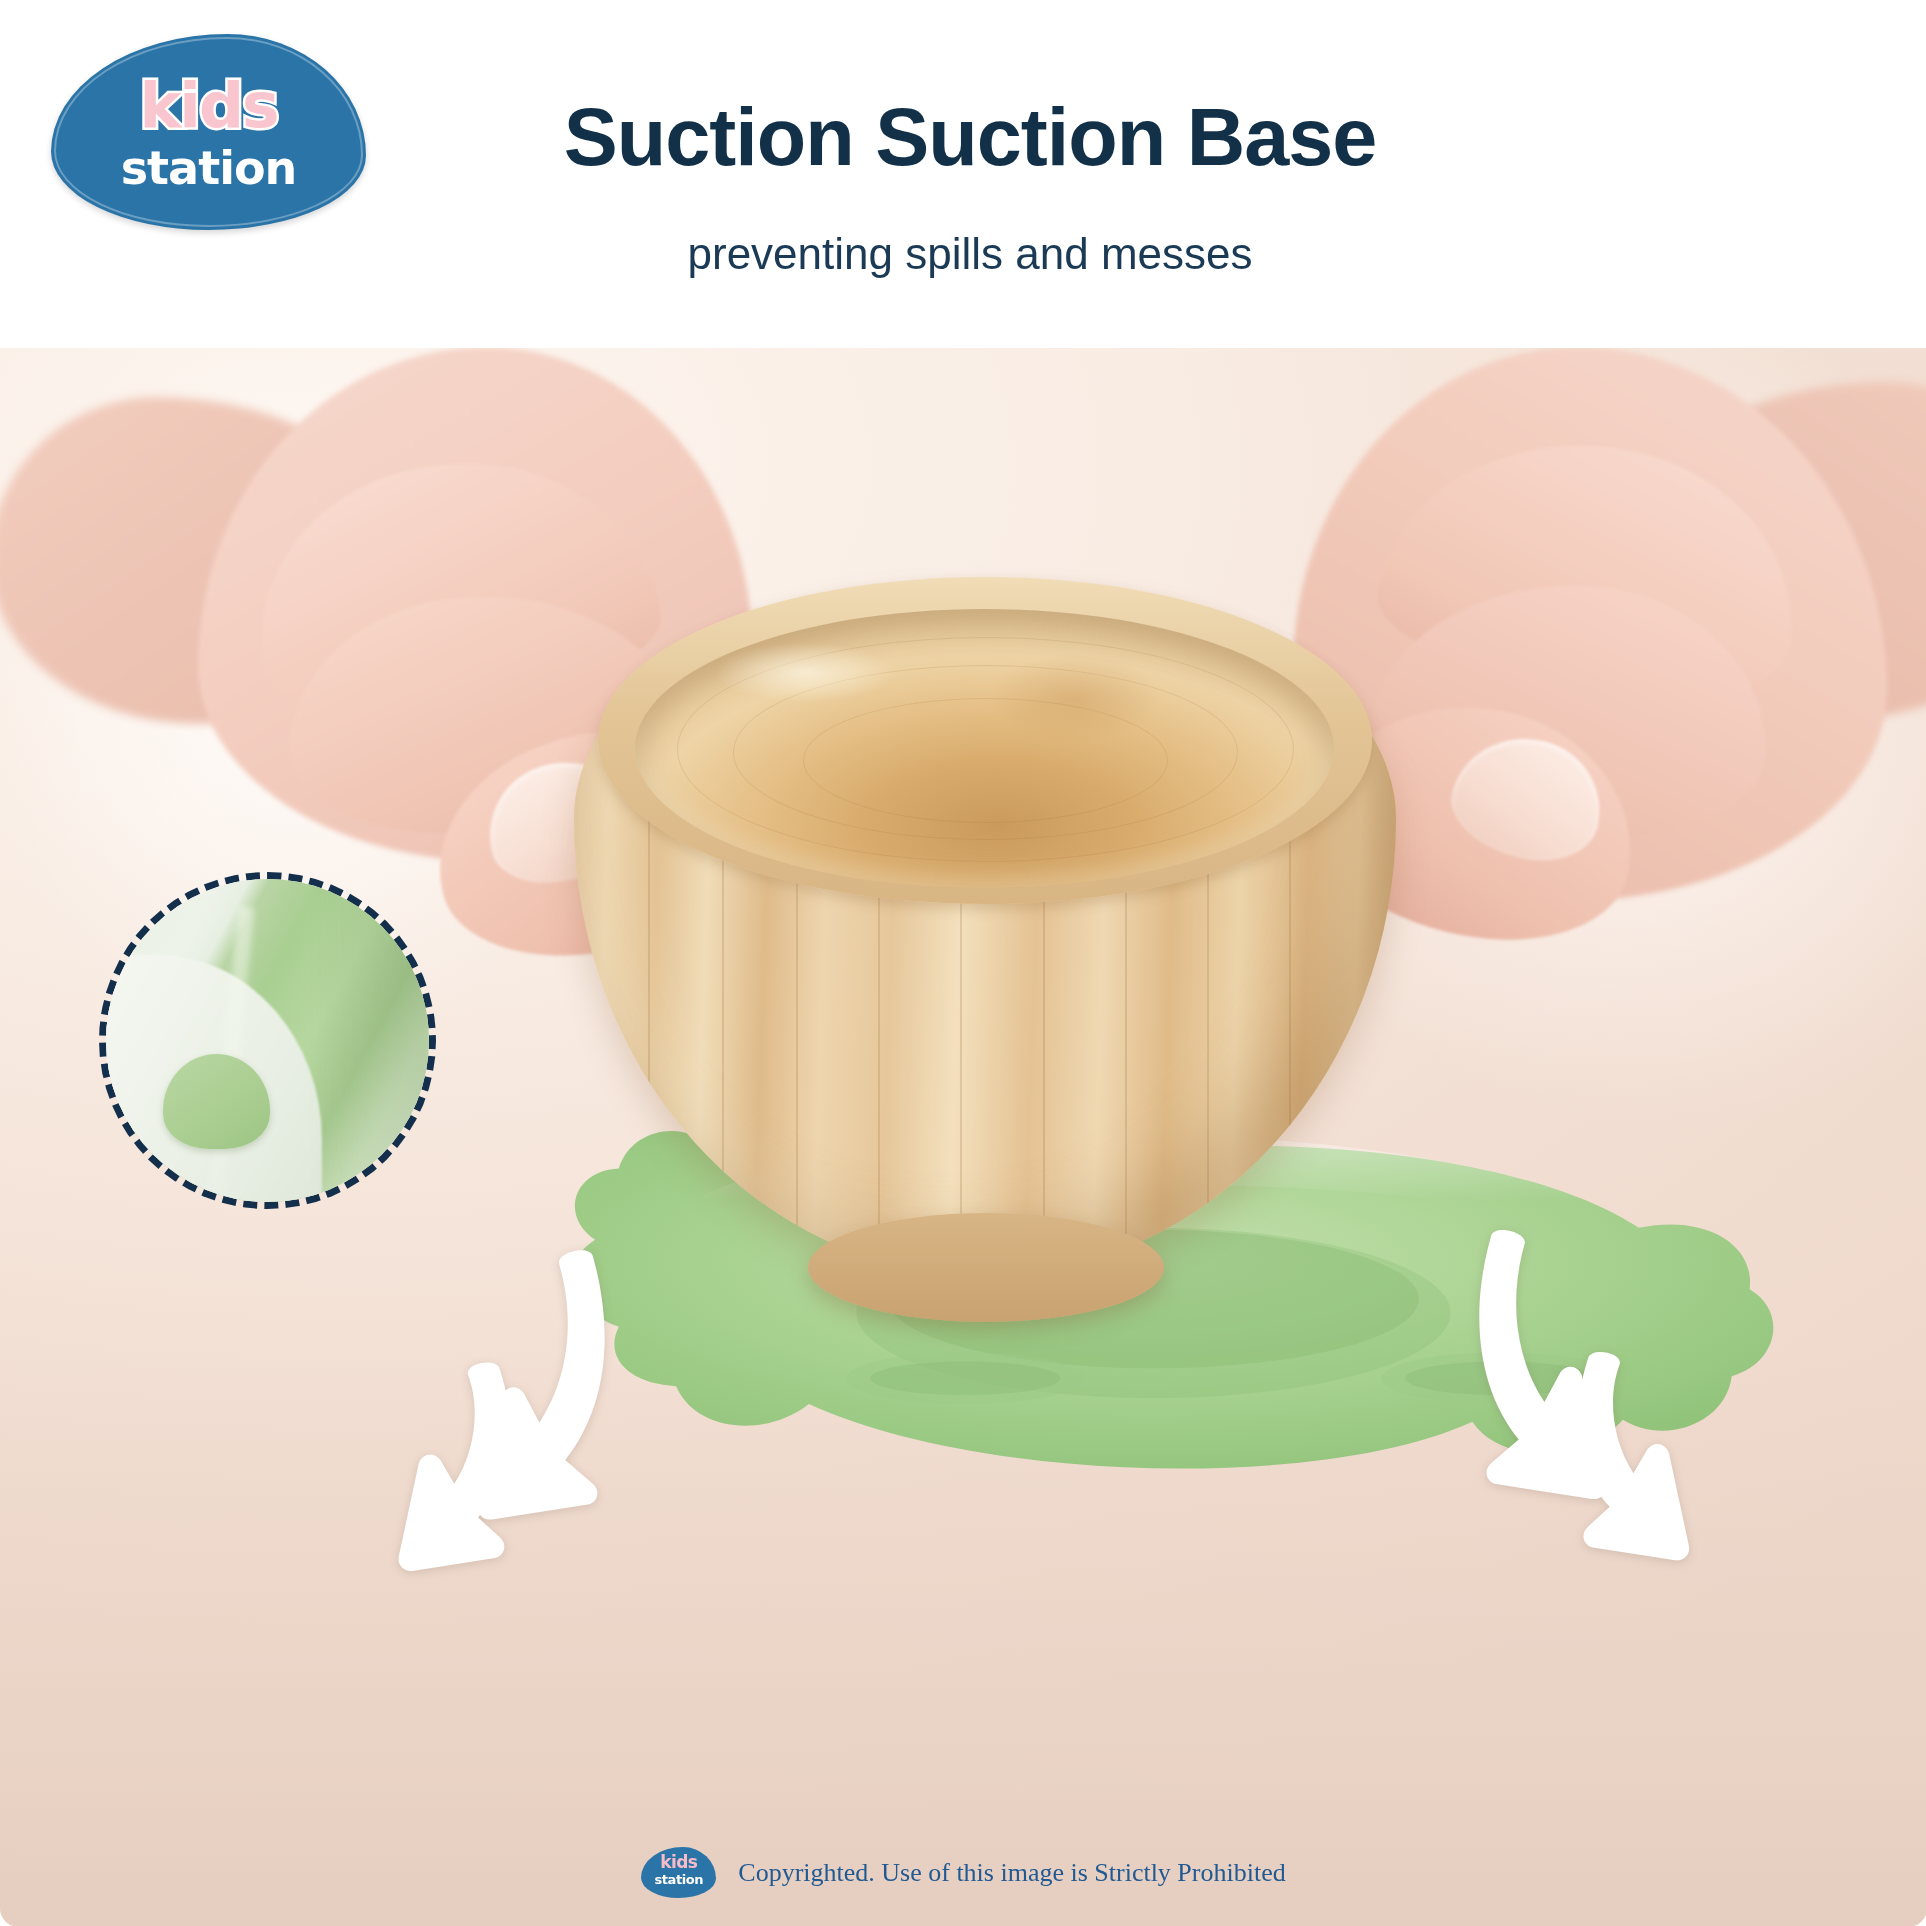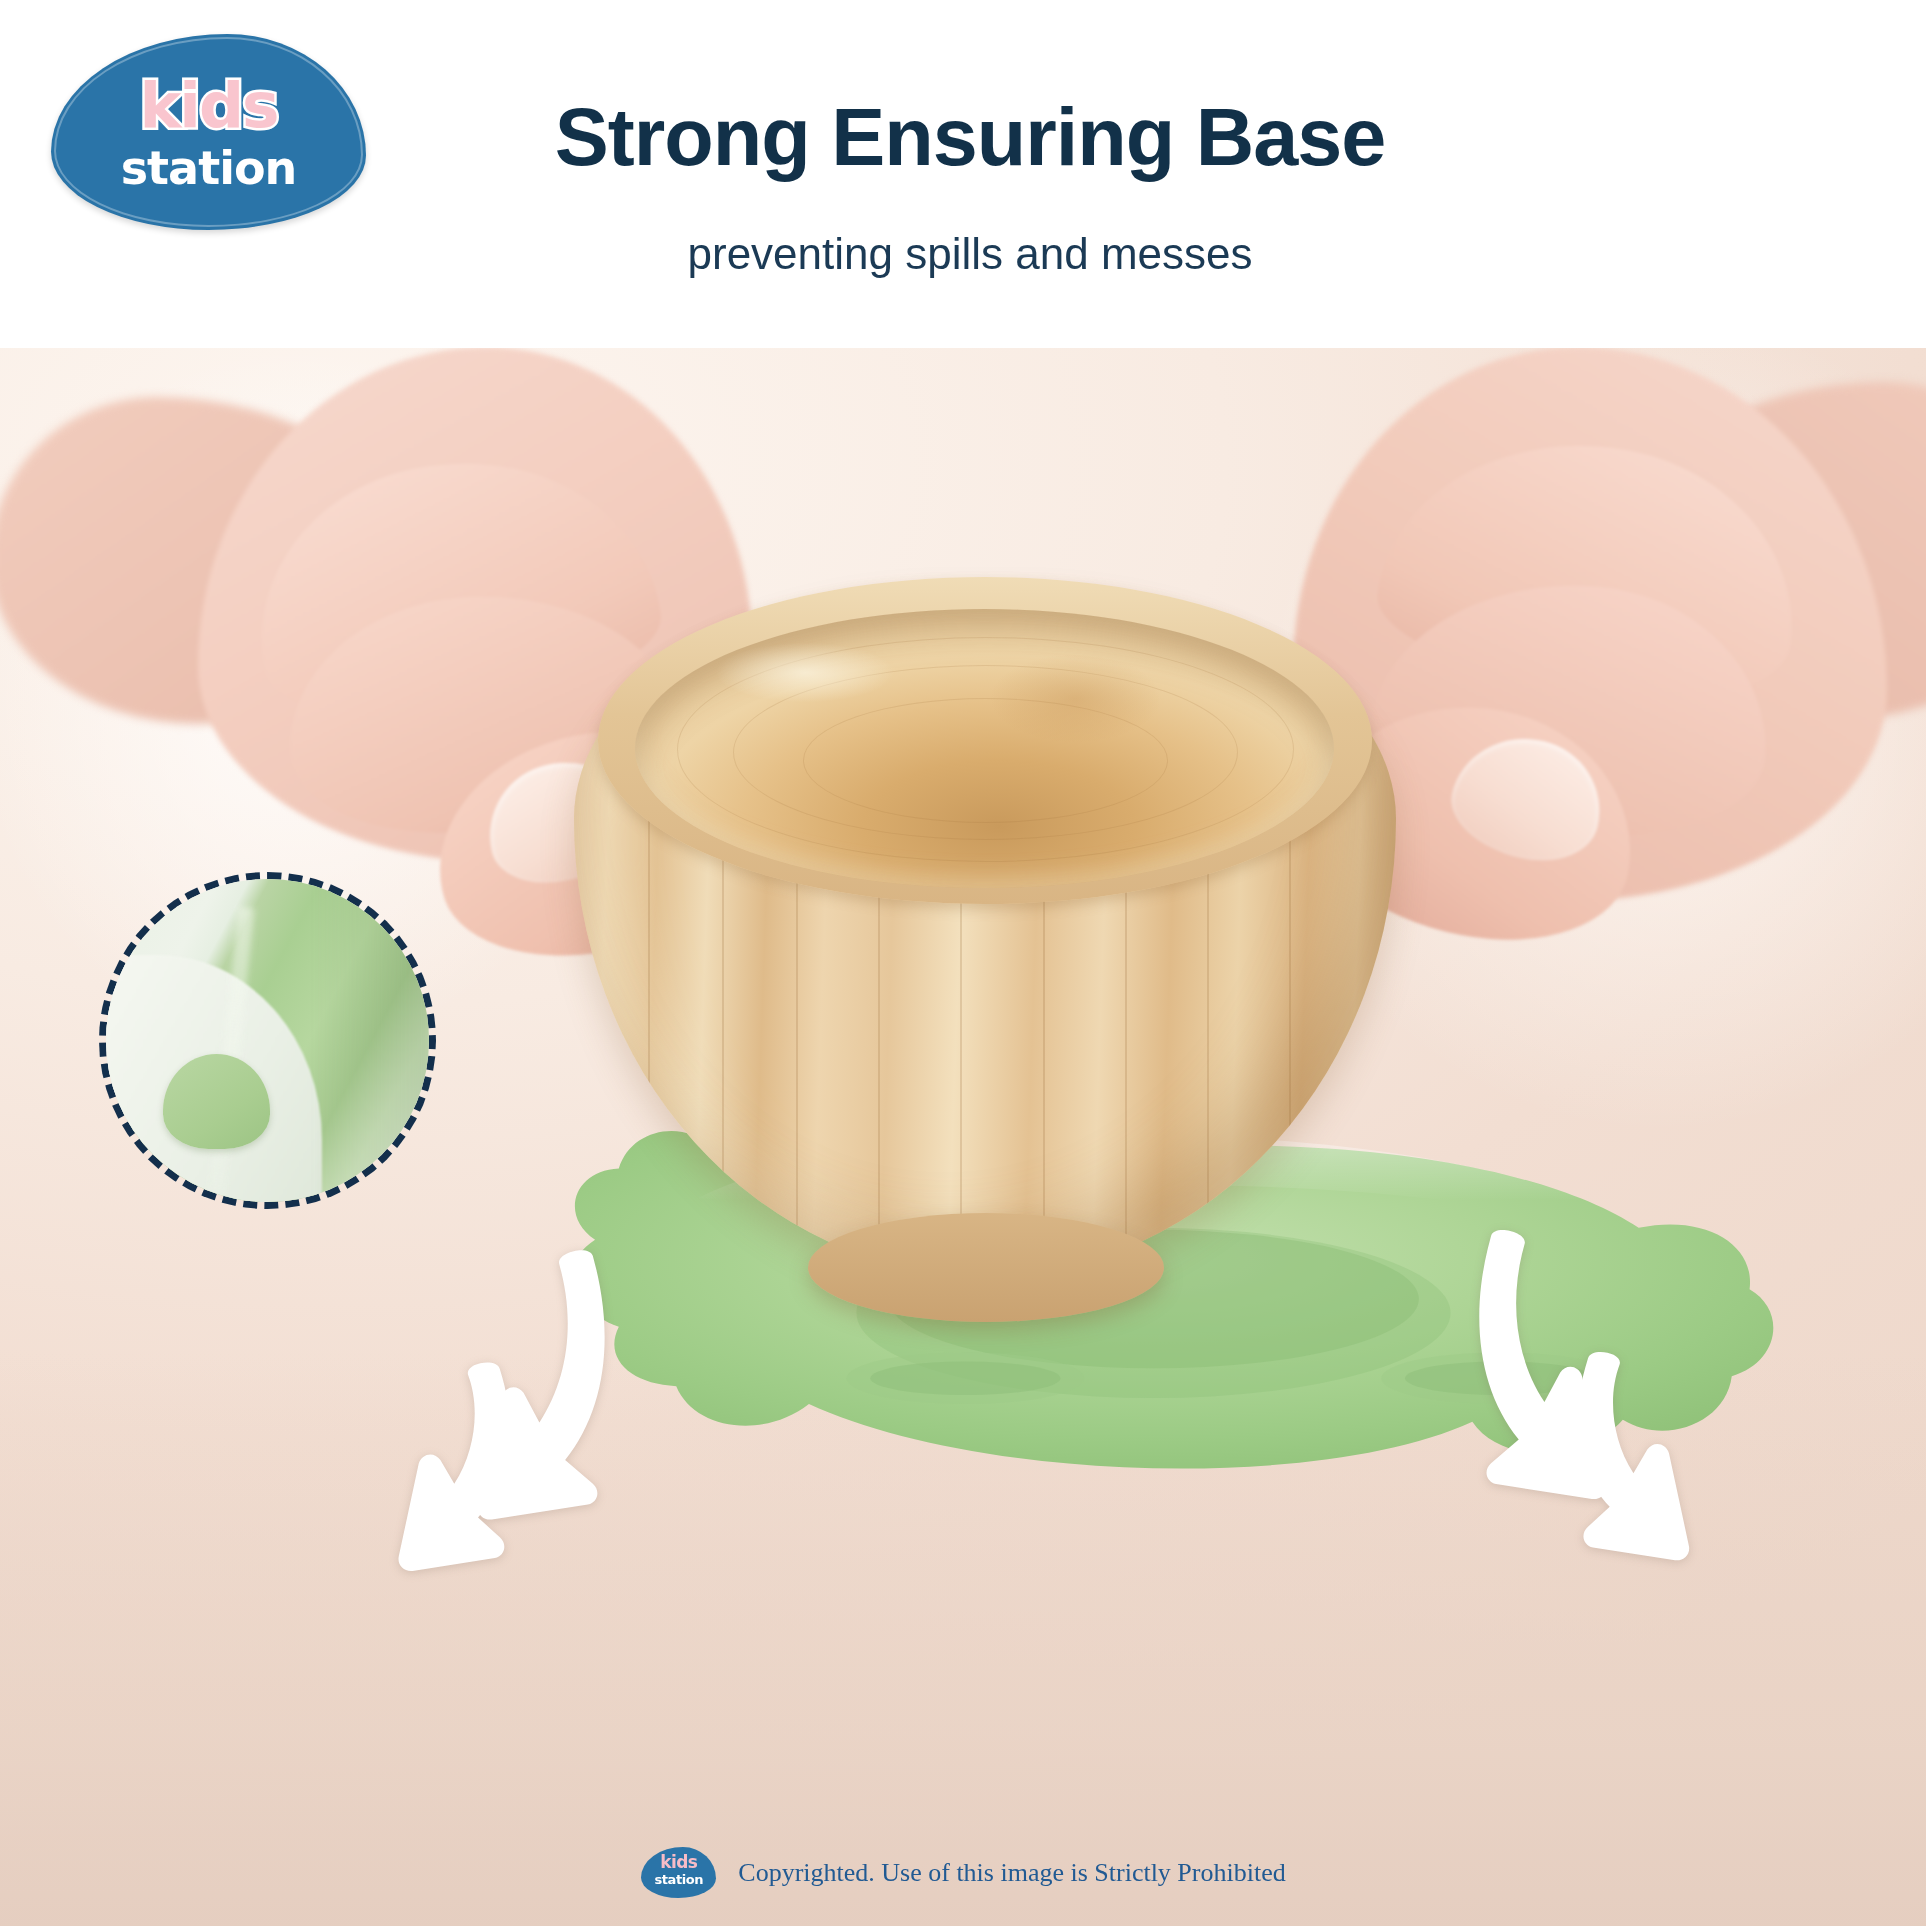--- a/index.html
+++ b/index.html
@@ -2,21 +2,21 @@
 <html><head>
 <meta charset="utf-8">
 <style>
   html,body{margin:0;padding:0;}
   body{
     width:1927px;height:1927px;overflow:hidden;
     font-family:"Liberation Sans",sans-serif;
     background:#ffffff;
     position:relative;
   }
-  #stage{position:absolute;inset:0;width:1927px;height:1927px;overflow:hidden;background:#fff;}
+  #stage{position:absolute;inset:0;width:1927px;height:1927px;overflow:hidden;background:#fff;border-radius:19px;}
 
   
   #header{
     position:absolute;left:0;top:0;width:1927px;height:348px;
     background:#ffffff;z-index:40;
   }
   
   #logo{
     position:absolute;left:51px;top:34px;width:315px;height:196px;
   }
@@ -303,21 +303,21 @@
 <div id="stage">
 
   <div id="header">
 
     <div id="logo">
       <div class="blob"></div>
       <div class="kids">kids</div>
       <div class="station">station</div>
     </div>
 
-    <div id="headline">Strong Ensuring Base</div>
+    <div id="headline">Suction Suction Base</div>
 
     <div id="subtitle">
       <div>preventing spills and messes</div>
     </div>
   </div>
 
   <div id="photo">
 
     <div class="bgwash" id="bg-left"></div>
     <div class="bgwash" id="bg-right"></div>

